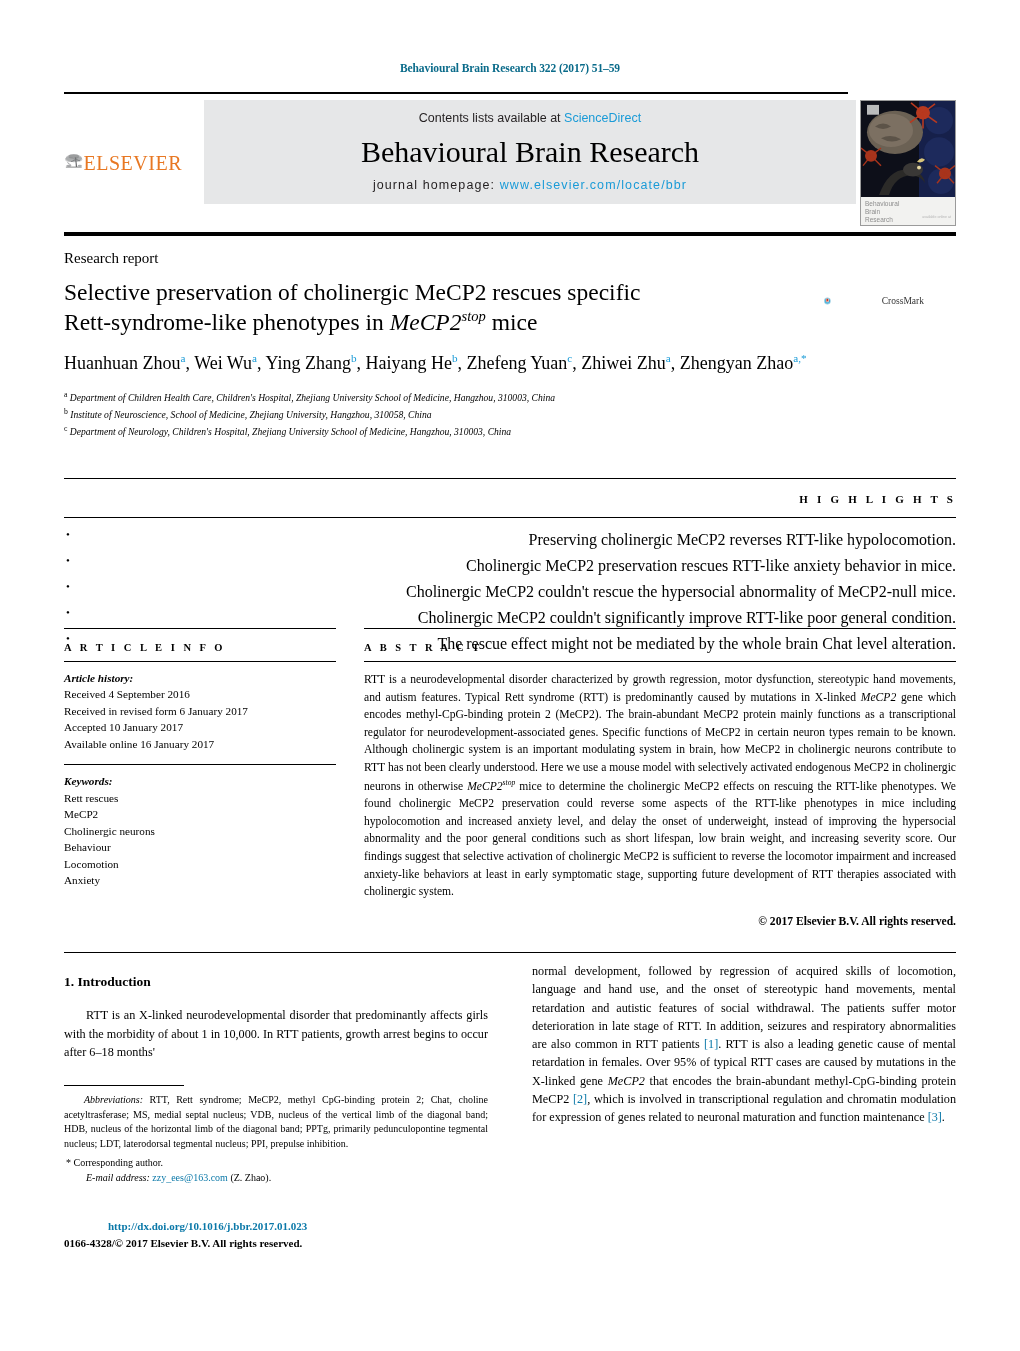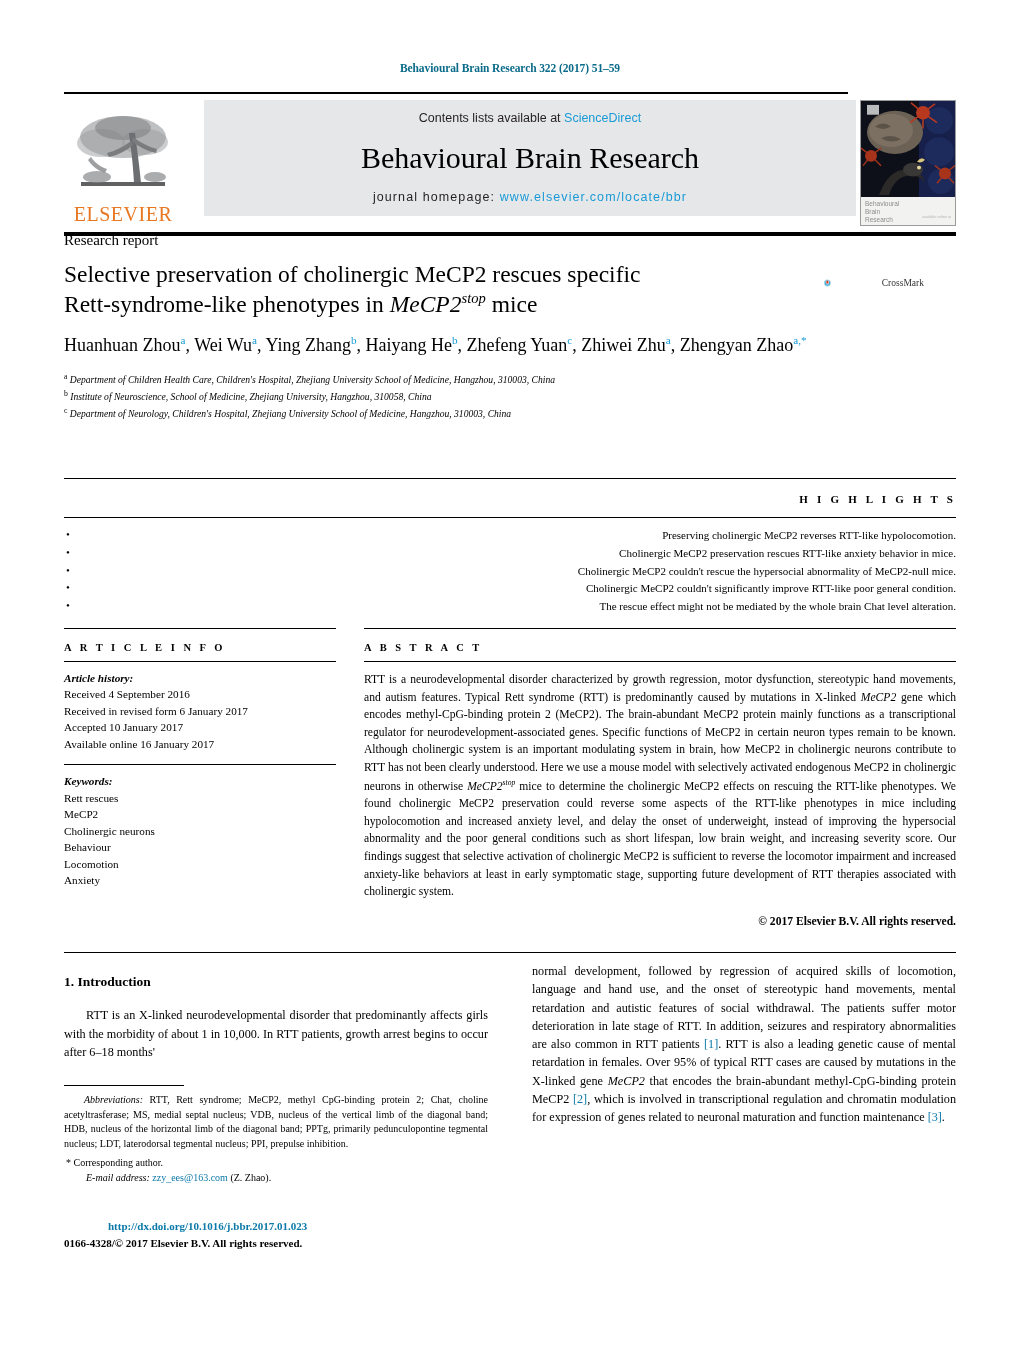--- a/index.html
+++ b/index.html
@@ -49,21 +49,21 @@
   }
   .masthead-body {
     display: flex;
     align-items: stretch;
     margin-top: 6px;
   }
   .elsevier-logo {
     width: 118px;
     min-width: 118px;
     display: flex;
-    flex-direction: column;
+    flex-direction: row;
     align-items: center;
     justify-content: flex-end;
     padding-bottom: 2px;
   }
   .tree-svg { display:block; }
   .elsevier-word {
     font-family: "Liberation Serif", serif;
     font-size: 20px;
     letter-spacing: 0.5px;
     color: #e87722;
@@ -73,21 +73,21 @@
   .masthead-center {
     flex: 1;
     background: #e6e7e8;
     margin-left: 22px;
     margin-right: 4px;
     display: flex;
     flex-direction: column;
     align-items: center;
     justify-content: space-between;
     padding: 11px 0 12px 0;
-    height: 116px;
+    height: 104px;
     box-sizing: border-box;
   }
   .contents-line {
     font-family: "Liberation Sans", sans-serif;
     font-size: 12.5px;
     color: #231f20;
   }
   .contents-line .sd { color: #1a9bd7; }
   .journal-title {
     font-family: "Liberation Serif", serif;
@@ -138,21 +138,21 @@
   }
   .masthead-rule-bottom {
     border-top: 4px solid #000;
     width: 892px;
     margin-top: 6px;
   }
 
   
   .article-head {
     position: absolute;
-    top: 232px;
+    top: 250px;
     left: 64px;
     width: 892px;
   }
   .doctype {
     font-family: "Liberation Serif", serif;
     font-size: 15px;
     color: #000;
     margin-bottom: 10px;
   }
   .title-row { display: flex; align-items: flex-start; }
@@ -215,21 +215,21 @@
     margin: 14px 0 12px 24px;
   }
   .hl-rule-mid { border-top: 1px solid #000; }
   .hl-list {
     margin: 9px 0 0 0;
     padding: 0;
     list-style: none;
   }
   .hl-list li {
     font-family: "Liberation Serif", serif;
-    font-size: 11px;
+    font-size: 16px;
     line-height: 1.62;
     padding-left: 16px;
     position: relative;
   }
   .hl-list li:before {
     content: "\2022";
     position: absolute;
     left: 2px;
     top: -1px;
     font-size: 11px;

